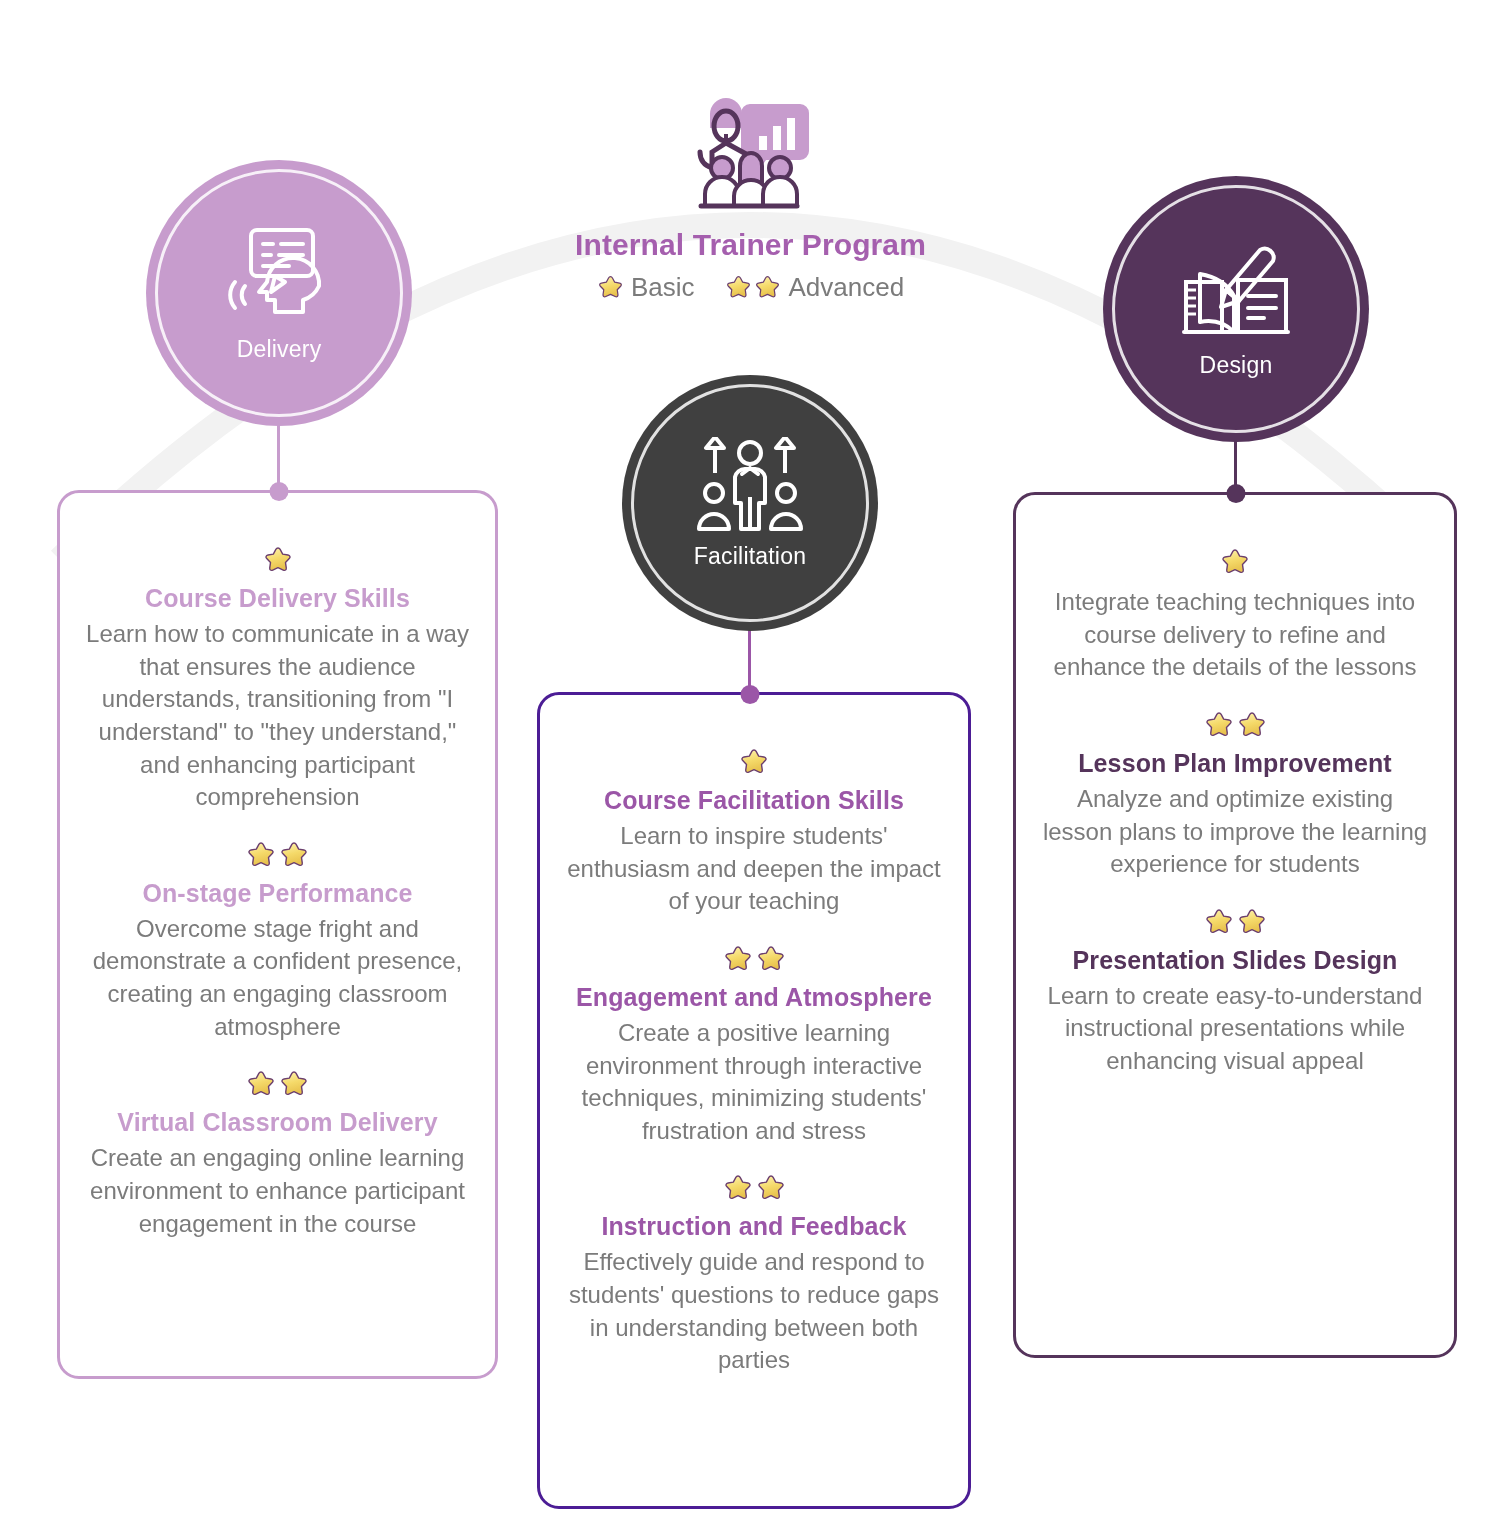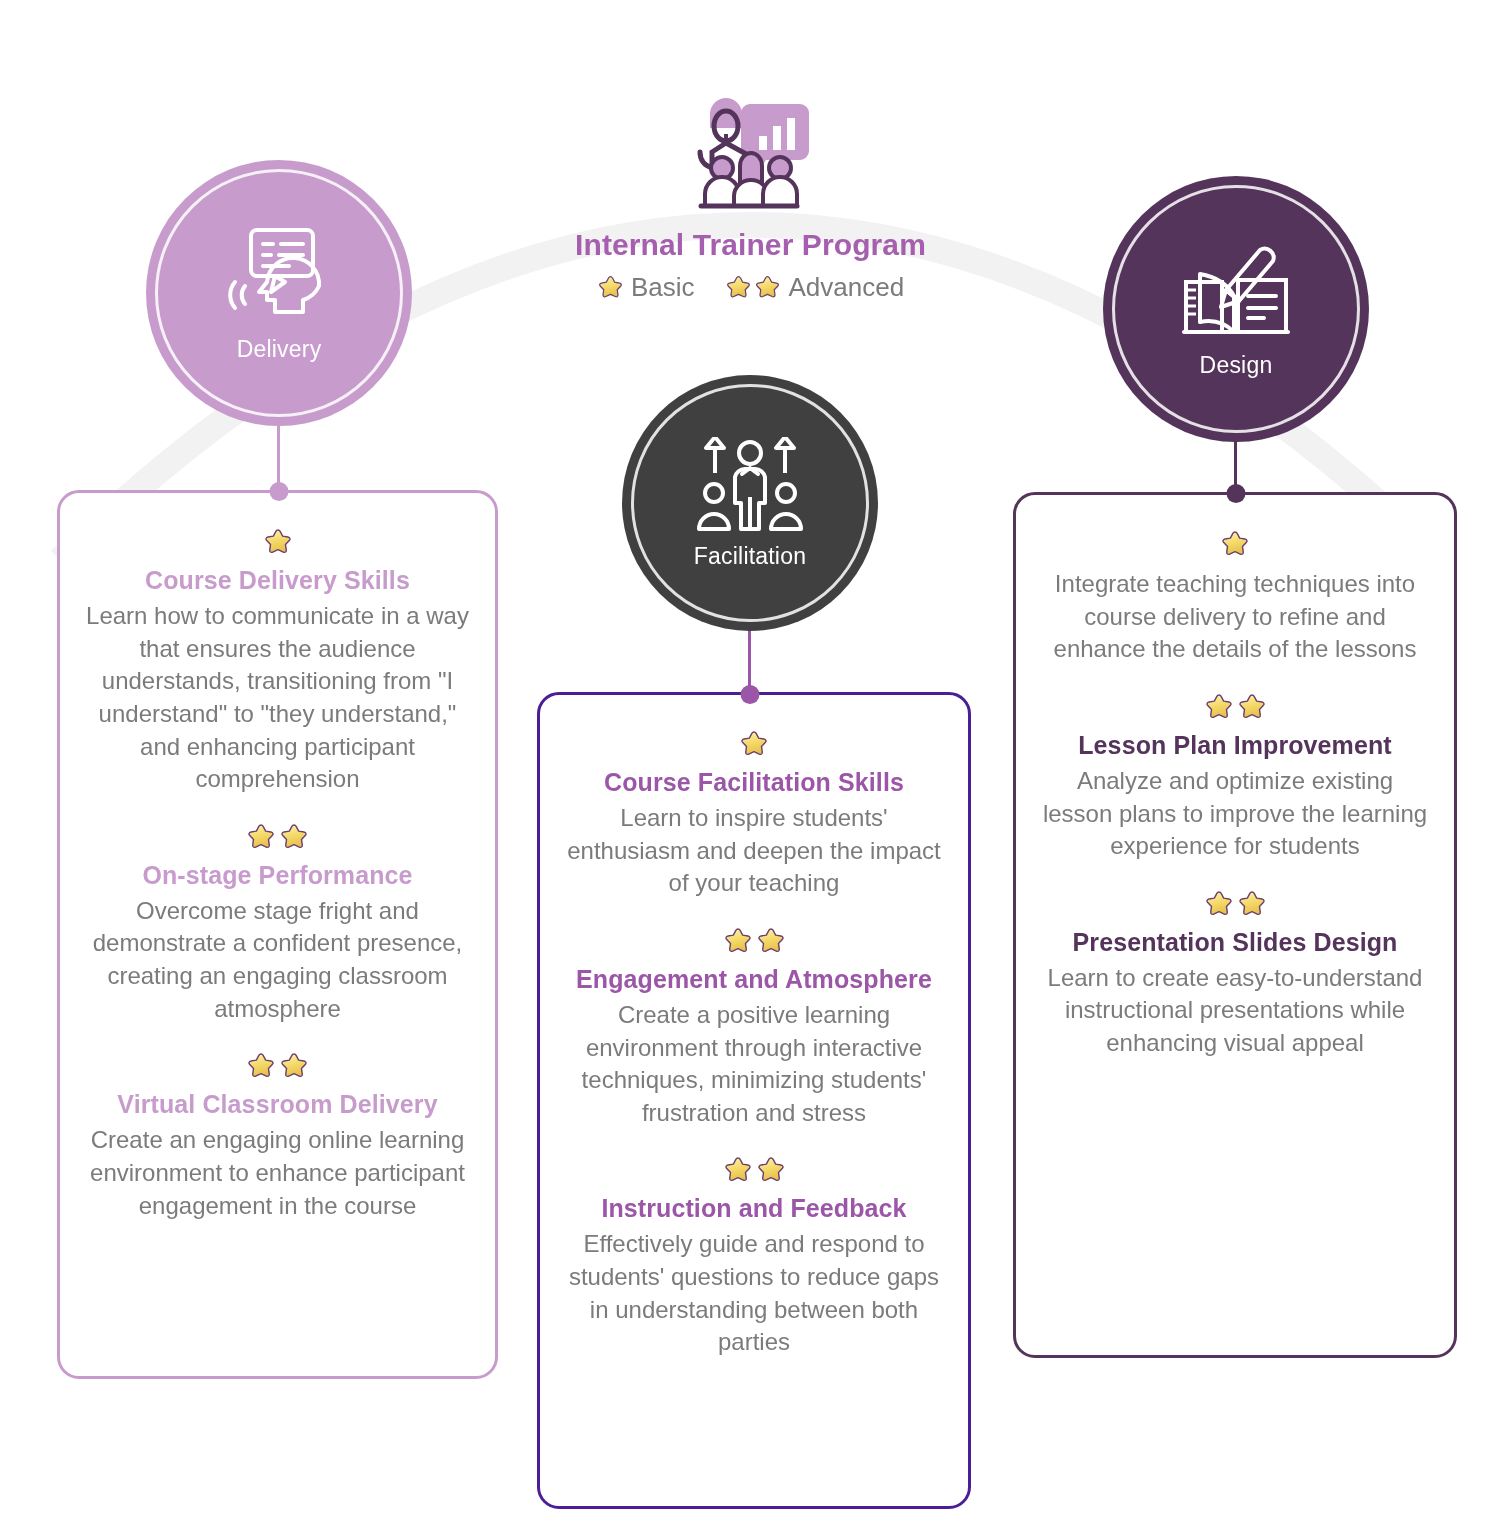--- a/index.html
+++ b/index.html
@@ -41,21 +41,21 @@
   .hub-delivery     { left: 146px; top: 160px;  width: 266px; height: 266px; background: #c79ccd; }
   .hub-facilitation { left: 622px; top: 375px;  width: 256px; height: 256px; background: #404040; }
   .hub-design       { left: 1103px; top: 176px; width: 266px; height: 266px; background: #55345b; }
 
   
   .conn { position: absolute; width: 3px; z-index: 4; }
   .conn .dot { position: absolute; left: 50%; transform: translateX(-50%); width: 19px; height: 19px; border-radius: 50%; }
 
   
   .card { position: absolute; border-radius: 22px; background: #ffffff; z-index: 3;
-          padding: 34px 26px 30px; display: flex; flex-direction: column; align-items: center; }
+          padding: 52px 26px 30px; display: flex; flex-direction: column; align-items: center; }
   .card-left   { left: 57px;   top: 490px;  width: 441px; height: 889px;  border: 3px solid #c79ccd; }
   .card-middle { left: 537px;  top: 692px;  width: 434px; height: 817px;  border: 3px solid #4c1d95; }
   .card-right  { left: 1013px; top: 492px;  width: 444px; height: 866px;  border: 3px solid #55345b; }
 
   .item { width: 100%; text-align: center; }
   .item + .item { margin-top: 26px; }
   .item-stars { display: flex; justify-content: center; gap: 3px; margin-bottom: 9px; }
   .item-title { font-size: 25px; font-weight: 700; margin-bottom: 5px; letter-spacing: .1px; }
   .item-desc  { font-size: 24px; line-height: 1.36; color: #7b7b7b; }
 

